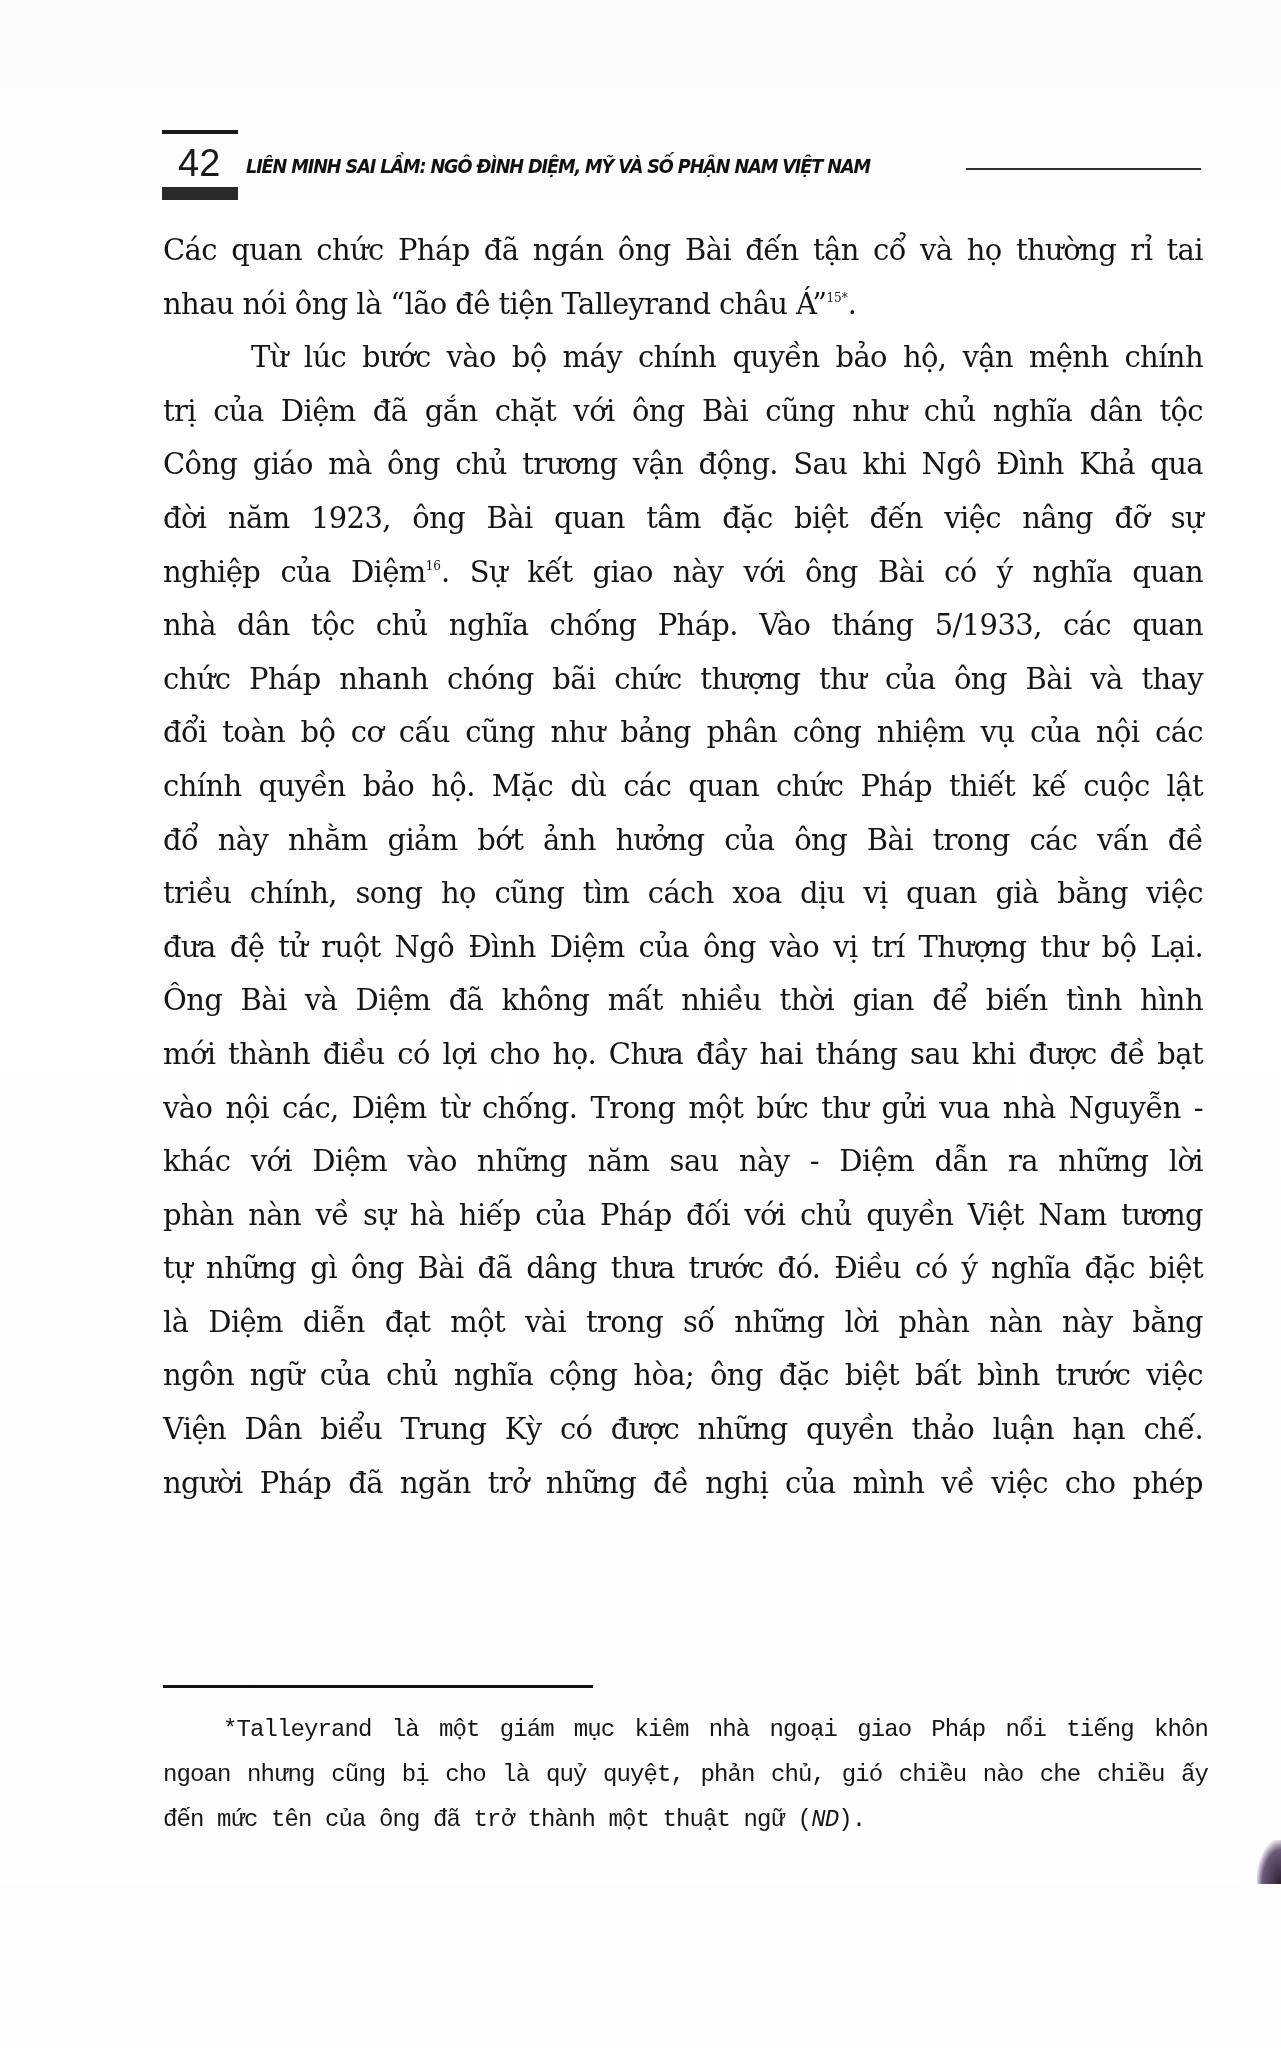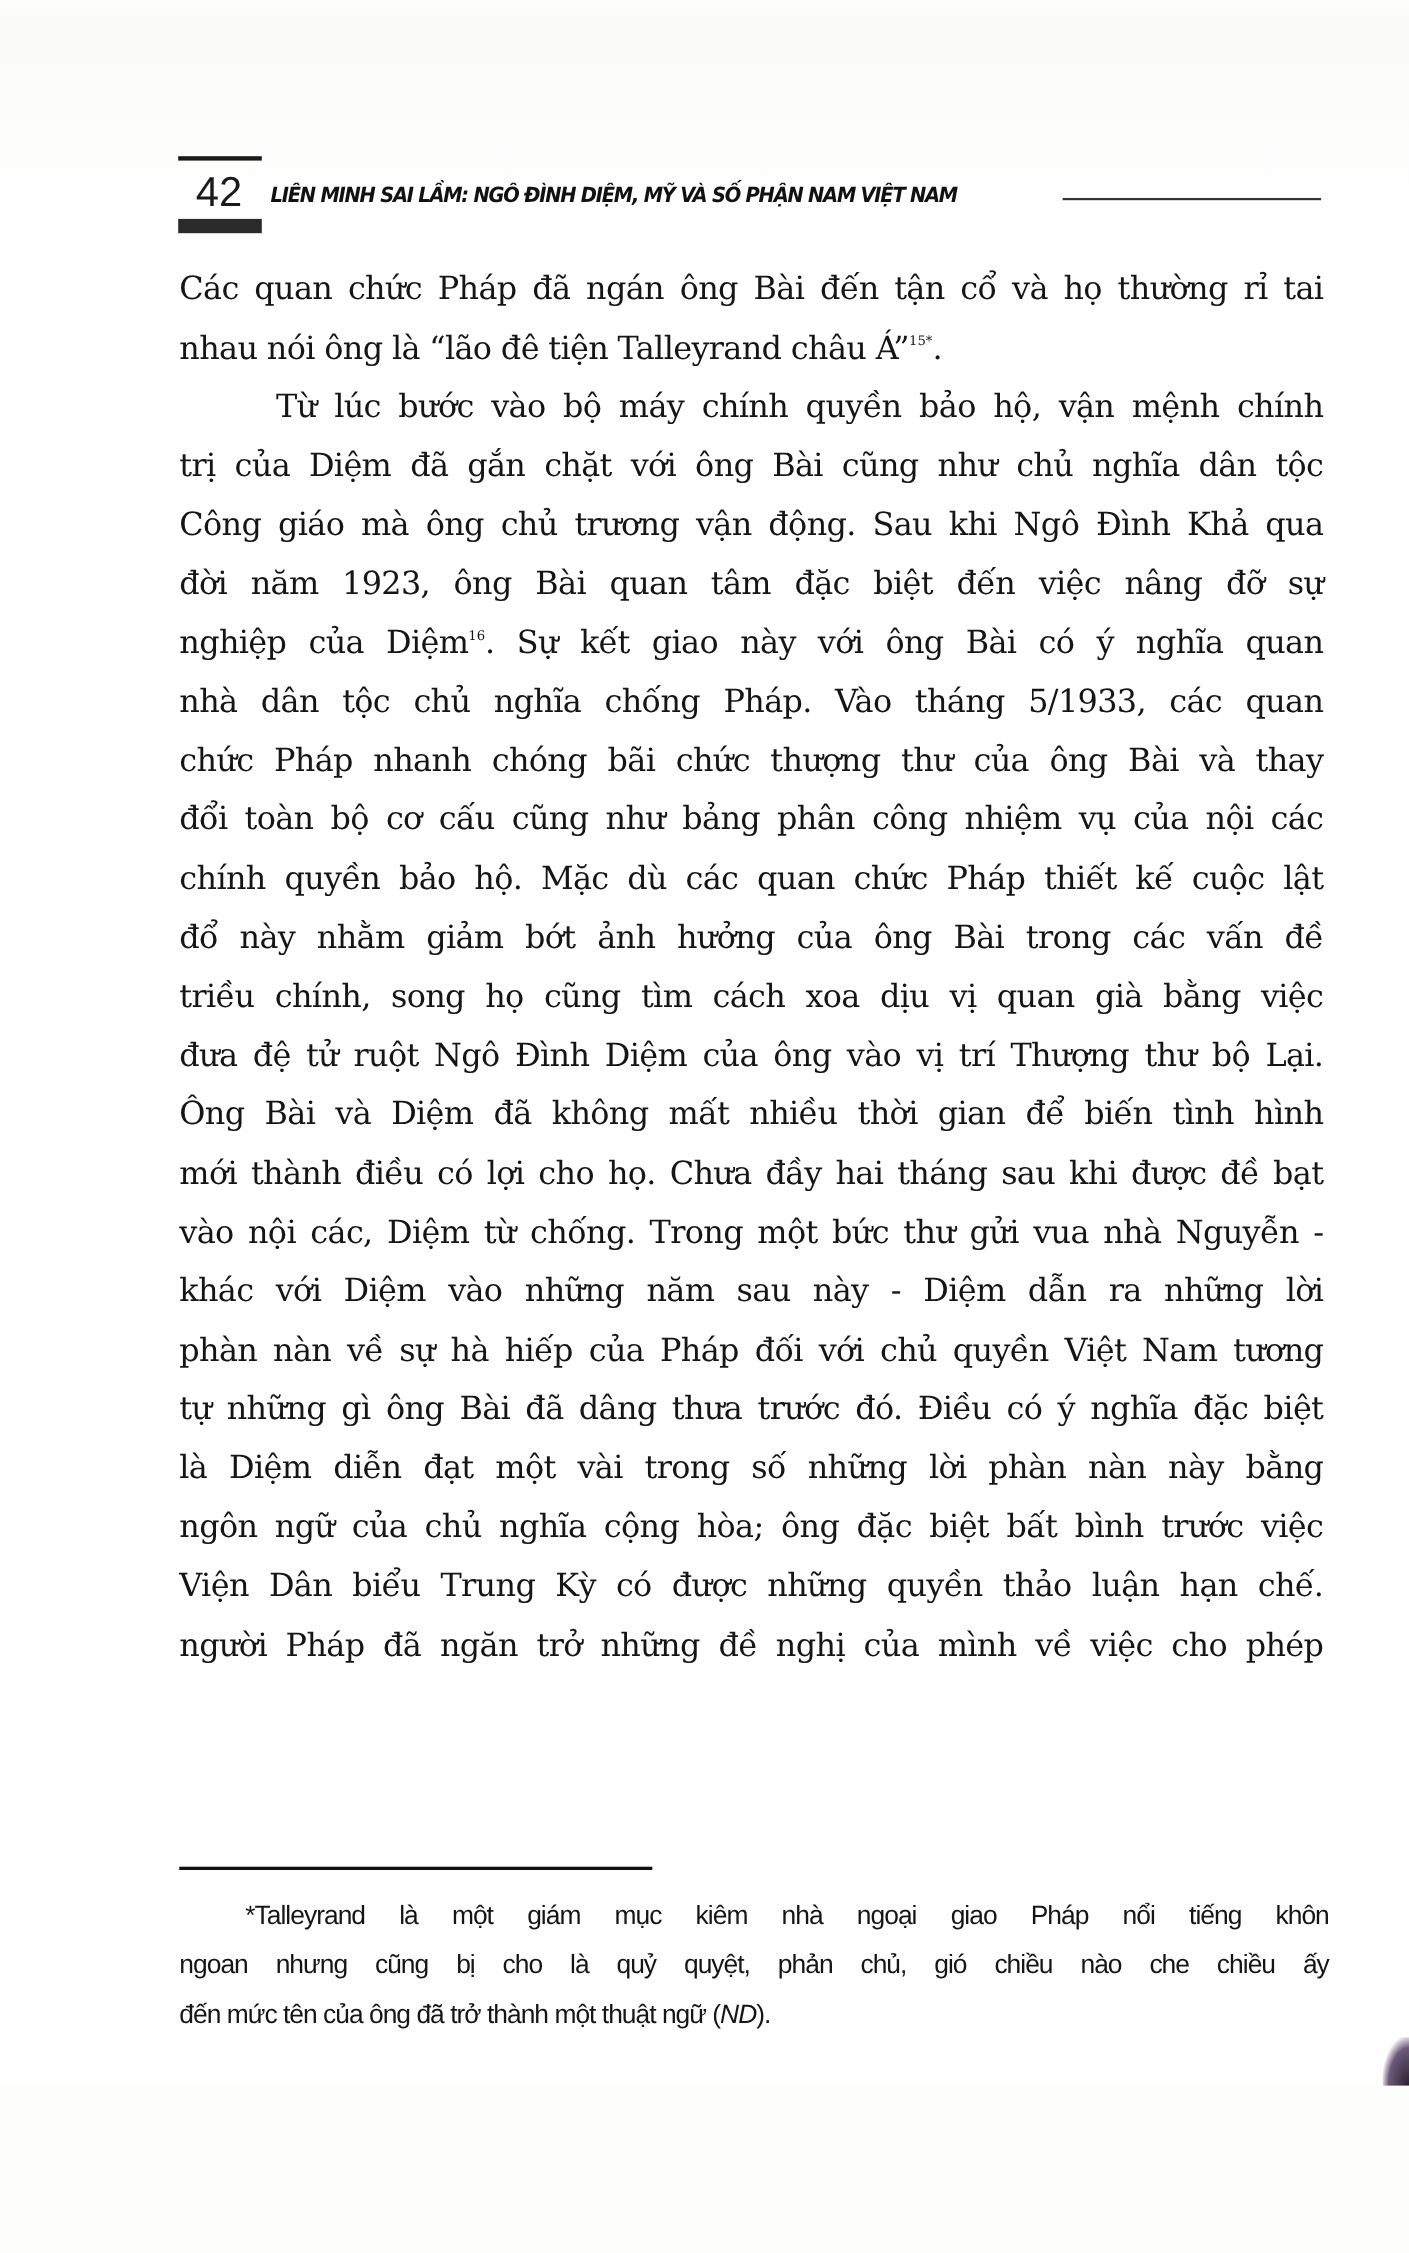--- a/index.html
+++ b/index.html
@@ -10,21 +10,21 @@
     body {
       width: 1281px;
       height: 2048px;
       position: relative;
       overflow: hidden;
       background: #fdfdfc;
       color: #161616;
     }
     .page {
       position: absolute;
-      left: 0; top: 12px;
+      left: 0; top: 0;
       width: 1281px; height: 1884px;
       background: linear-gradient(180deg, #fbfbfa 0%, #ffffff 12%, #fefefe 100%);
     }
     
     .hdr-bar-top {
       position: absolute;
       left: 162px; top: 130px;
       width: 76px; height: 4px;
       background: #1a1a1a;
     }
@@ -97,21 +97,21 @@
     .fn-rule {
       position: absolute;
       left: 163px; top: 1685px;
       width: 430px; height: 3px;
       background: #111;
     }
     .footnote {
       position: absolute;
       left: 163px; top: 1707px;
       width: 1045px;
-      font-family: Liberation Sans, sans-serif;
+      font-family: Liberation Mono, monospace;
       font-size: 24px;
       line-height: 45px;
       color: #151515;
     }
     .footnote .line {
       height: 45px;
       letter-spacing: -0.9px;
     }
     .footnote .line.indent {
       padding-left: 60px;

